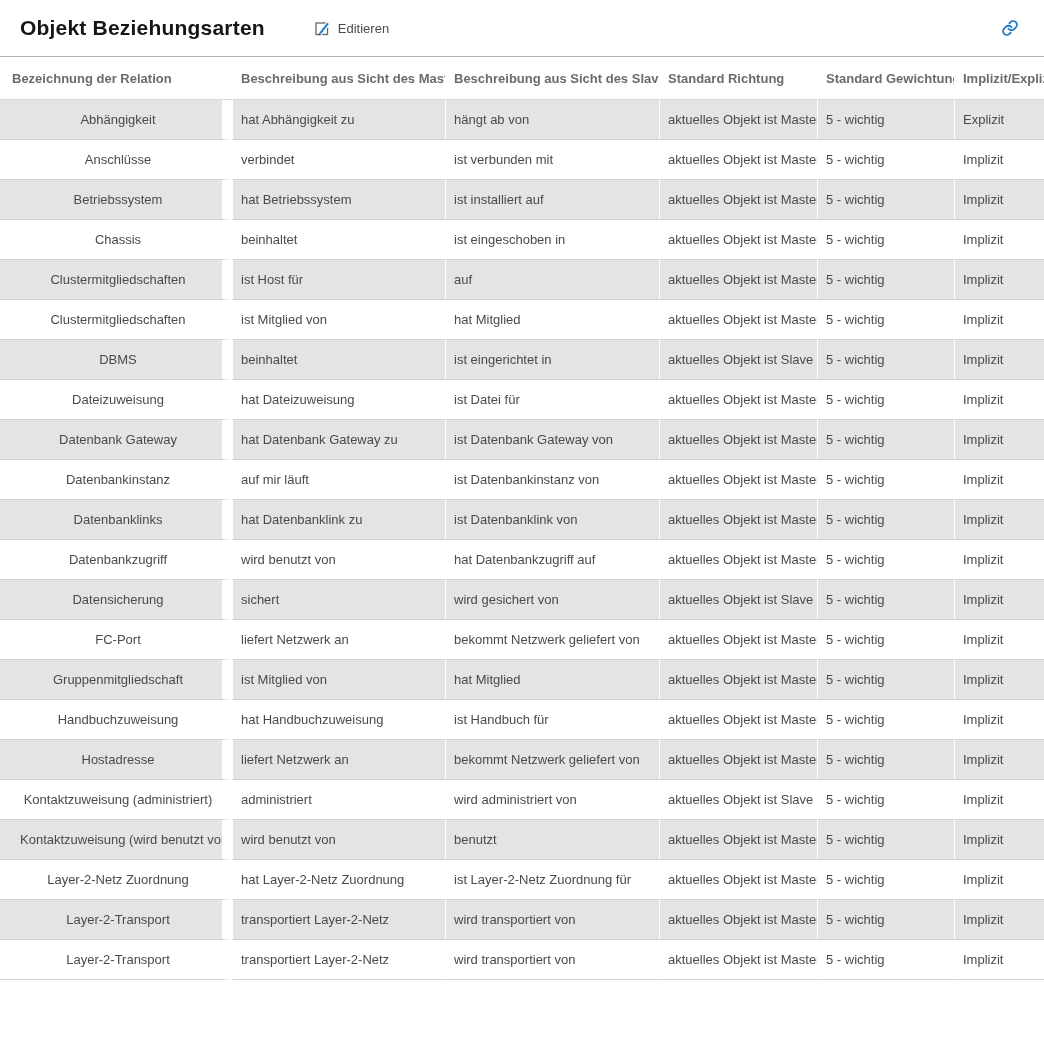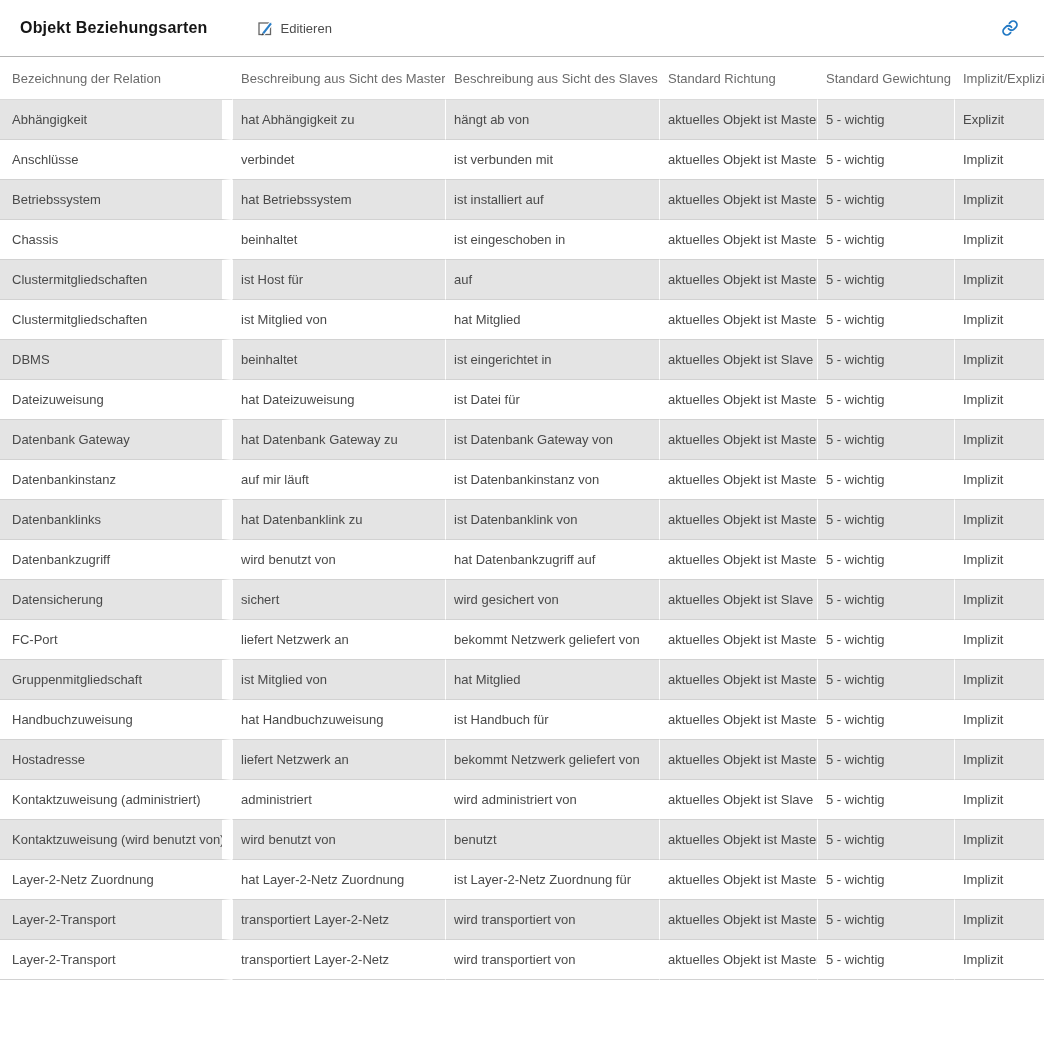--- a/index.html
+++ b/index.html
@@ -16,21 +16,21 @@
   .titlebar {
     position: relative;
     height: 56px;
     border-bottom: 1px solid #b4b4b4;
     display: flex;
     align-items: center;
     background: #ffffff;
   }
   .page-title {
     margin-left: 20px;
-    font-size: 16px;
+    font-size: 21px;
     font-weight: bold;
     color: #161616;
     letter-spacing: 0.2px;
   }
   .edit-btn {
     margin-left: 49px;
     display: flex;
     align-items: center;
     gap: 7px;
     background: none;
@@ -58,43 +58,44 @@
 
   
   table {
     width: 1044px;
     border-collapse: separate;
     border-spacing: 0;
     table-layout: fixed;
   }
   thead th {
     height: 42px;
-    font-weight: normal;
+    font-weight: bold;
     font-size: 13px;
     color: #6b6b6b;
     text-align: left;
     padding: 0 6px 0 8px;
     border-bottom: 1px solid #dadada;
     background: #ffffff;
     overflow: hidden;
     white-space: nowrap;
   }
   thead th:first-child { padding-left: 12px; }
   tbody td {
     height: 39px;
     font-size: 13px;
     color: #4a4a4a;
     padding: 0 6px 0 8px;
     border-bottom: 1px solid #d2d2d2;
     overflow: hidden;
     white-space: nowrap;
   }
   tbody td:first-child {
-    padding-left: 12px;
+    padding-left: 20px;
     border-right: 10px solid #ffffff;
+    text-align: center;
   }
   tbody td + td { border-left: 1px solid #ffffff; }
   thead th + th { border-left: 1px solid #ffffff; }
   tbody tr:nth-child(odd) { background: #e4e4e4; }
   tbody tr:nth-child(even) { background: #ffffff; }
 </style>
 </head>
 <body>
 
 <div class="titlebar">

